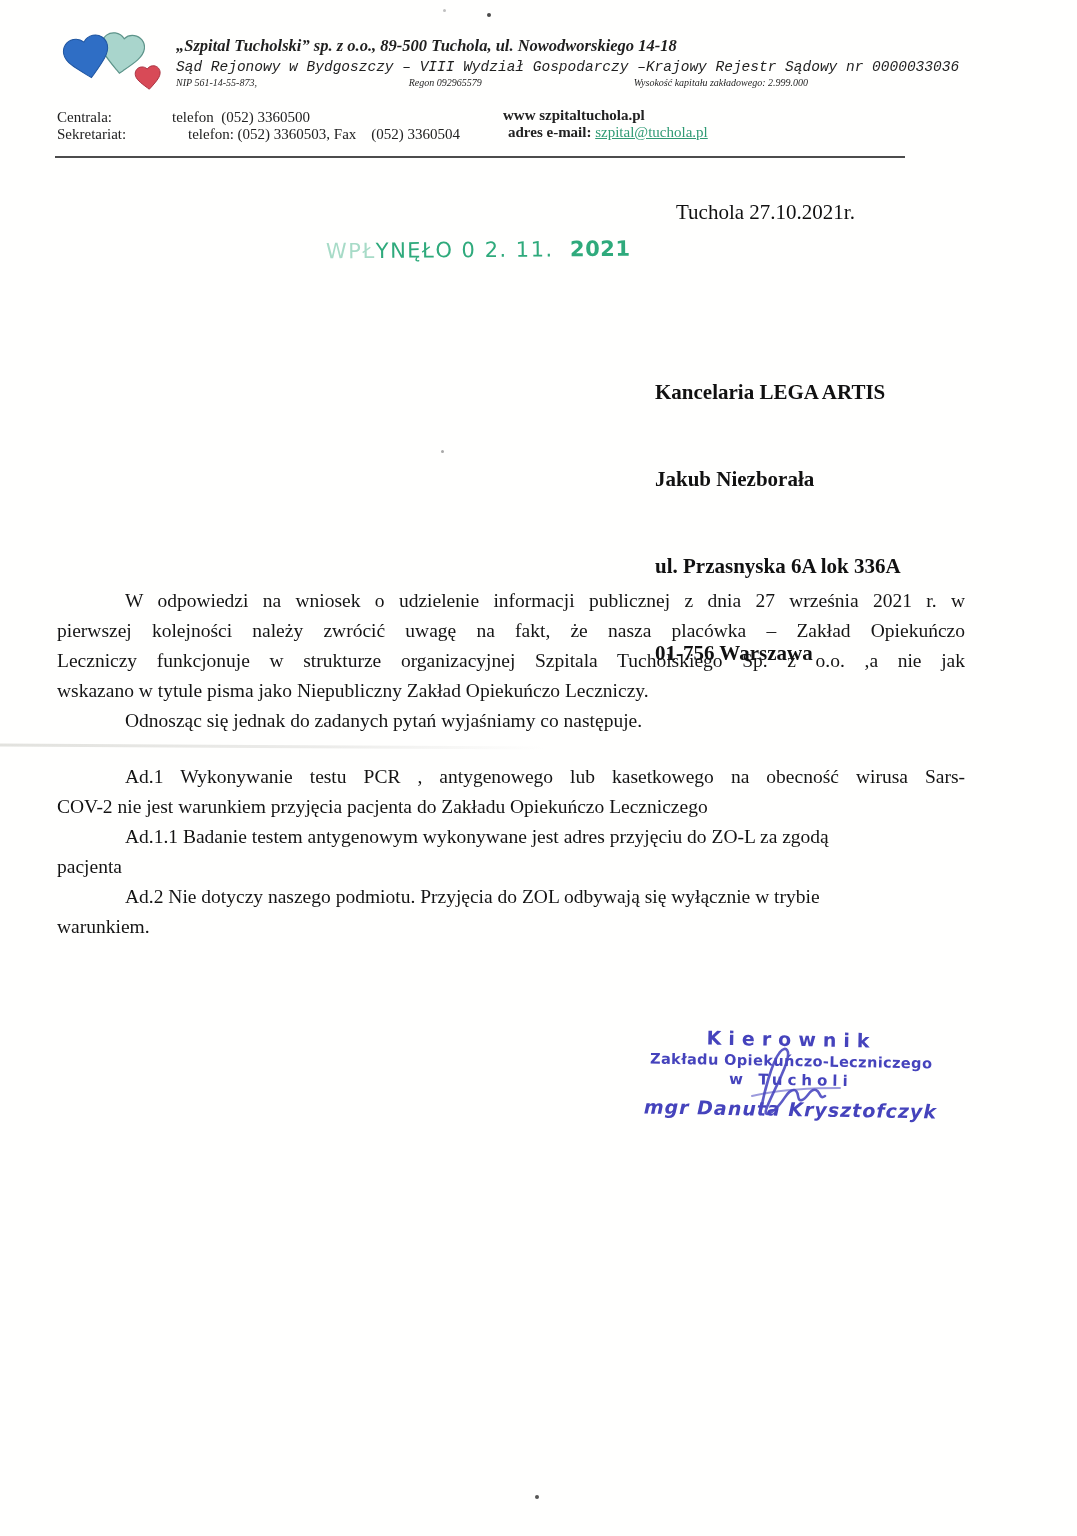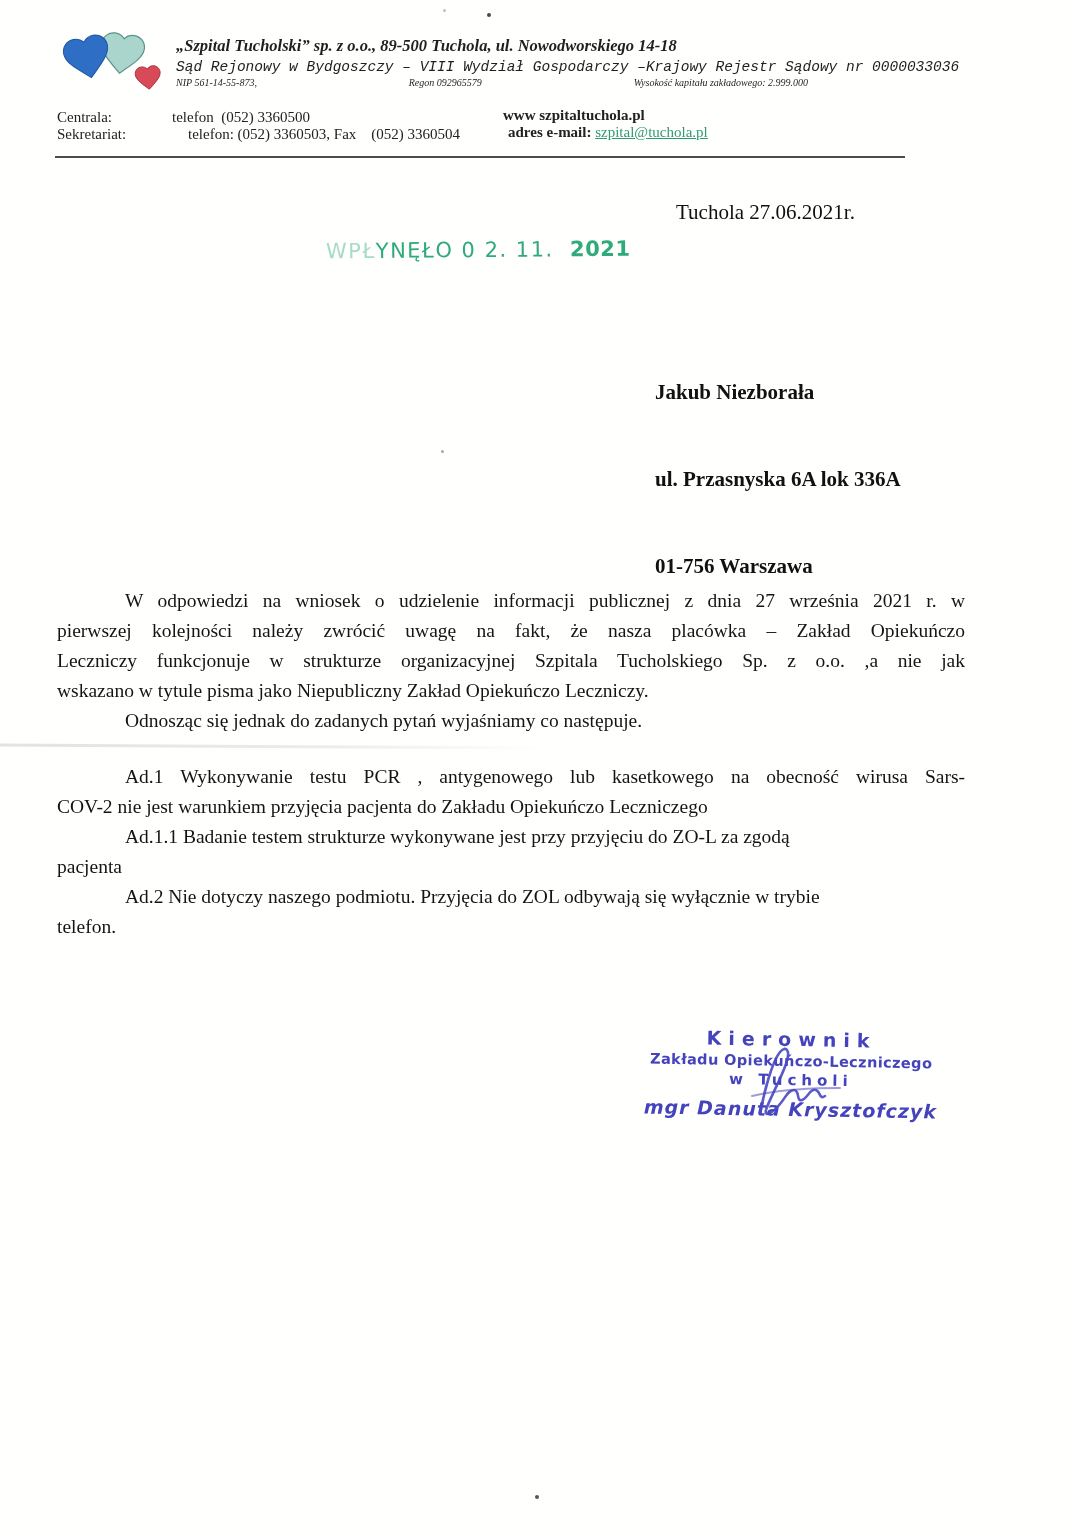--- a/index.html
+++ b/index.html
@@ -81,51 +81,52 @@
   <span class="c" style="left:57px;top:109px;">Centrala:</span>
   <span class="c" style="left:172px;top:109px;">telefon  (052) 3360500</span>
   <span class="c c-bold" style="left:503px;top:107px;">www szpitaltuchola.pl</span>
 
   <span class="c" style="left:57px;top:126px;">Sekretariat:</span>
   <span class="c" style="left:188px;top:126px;">telefon: (052) 3360503, Fax    (052) 3360504</span>
   <span class="c c-bold" style="left:508px;top:124px;"><span>adres e-mail: </span><span class="email-link">szpital@tuchola.pl</span></span>
 
   <div class="rule"></div>
 
-  <div class="dateline">Tuchola 27.06.2021r.</div>
+  <div class="dateline">Tuchola 27.10.2021r.</div>
 
   <div class="rstamp"><span class="faded">WPŁ</span><span>YNĘŁO </span><span>0 2. 11.  </span><span class="year">2021</span></div>
 
   <div class="recipient">
+    <div>Kancelaria LEGA ARTIS</div>
     <div>Jakub Niezborała</div>
     <div>ul. Przasnyska 6A lok 336A</div>
     <div>01-756 Warszawa</div>
   </div>
 
   <div class="body-text" id="body-paragraphs">
       <div>
         <div class="bline just ind">W odpowiedzi na wniosek o udzielenie informacji publicznej z dnia 27 września 2021 r. w</div>
         <div class="bline just">pierwszej kolejności należy zwrócić uwagę na fakt, że nasza placówka – Zakład  Opiekuńczo</div>
         <div class="bline just">Leczniczy funkcjonuje w strukturze organizacyjnej Szpitala Tucholskiego Sp. z o.o. ,a nie jak</div>
         <div class="bline">wskazano w tytule pisma jako Niepubliczny Zakład Opiekuńczo Leczniczy.</div>
       </div>
       <div style="margin-bottom: 26px;">
         <div class="bline ind">Odnosząc się jednak do zadanych pytań wyjaśniamy co następuje.</div>
       </div>
       <div>
         <div class="bline just ind">Ad.1 Wykonywanie testu PCR , antygenowego lub kasetkowego na obecność wirusa Sars-</div>
         <div class="bline">COV-2 nie jest warunkiem przyjęcia pacjenta do Zakładu Opiekuńczo Leczniczego</div>
       </div>
       <div>
-        <div class="bline ind">Ad.1.1 Badanie testem strukturze wykonywane jest przy przyjęciu do ZO-L za zgodą</div>
+        <div class="bline ind">Ad.1.1 Badanie testem antygenowym wykonywane jest adres przyjęciu do ZO-L za zgodą</div>
         <div class="bline">pacjenta</div>
       </div>
       <div>
         <div class="bline ind">Ad.2 Nie dotyczy naszego podmiotu. Przyjęcia do ZOL odbywają się  wyłącznie w trybie</div>
-        <div class="bline">telefon.</div>
+        <div class="bline">warunkiem.</div>
       </div>
     </div>
 
   <div class="sig">
     <div class="sig-l1">Kierownik</div>
     <div class="sig-l2">Zakładu Opiekuńczo-Leczniczego</div>
     <div class="sig-l3">w Tucholi</div>
     <div class="sig-l4">mgr Danuta Krysztofczyk</div>
   </div>
   <svg class="scribble" viewBox="0 0 140 82">

